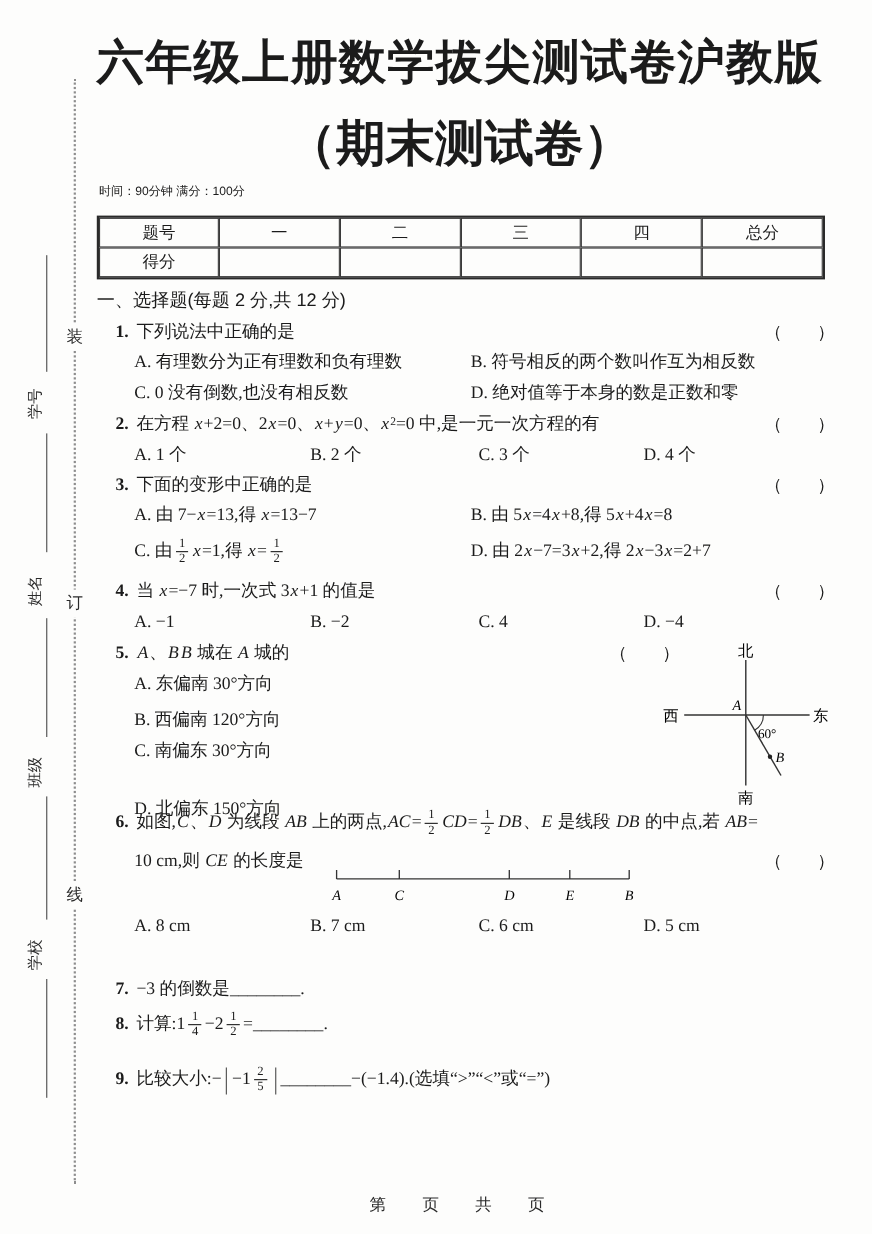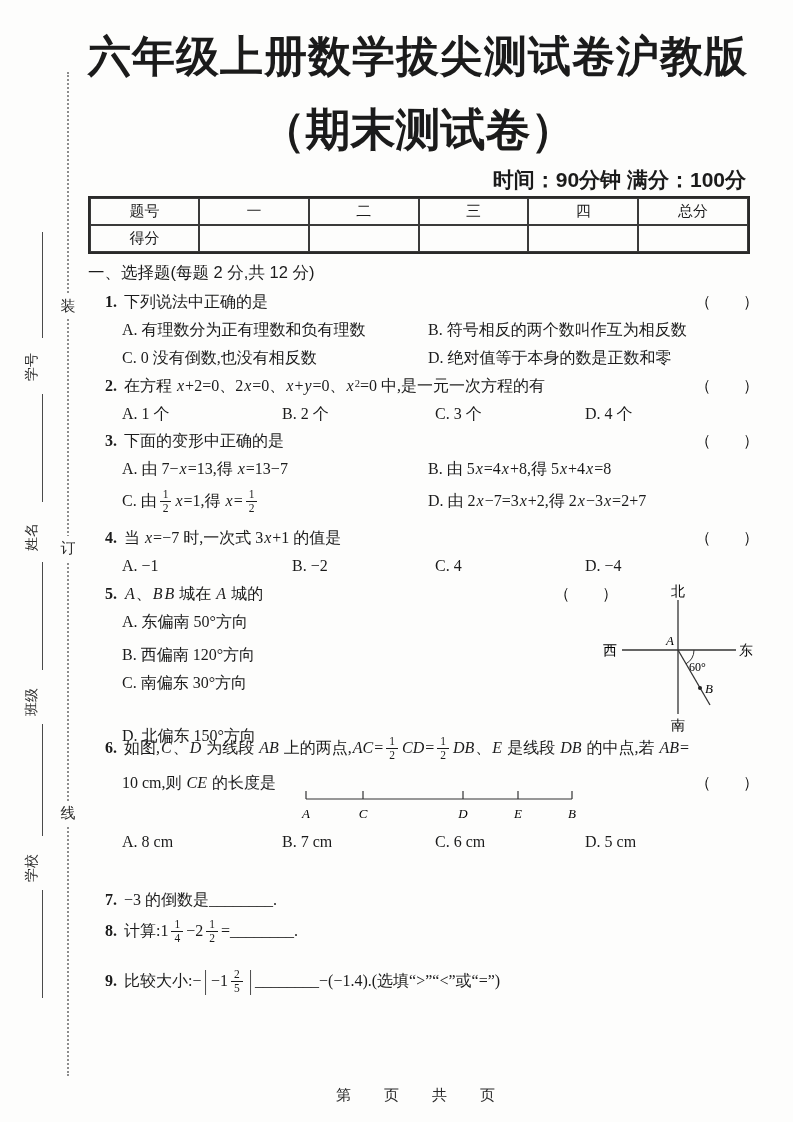--- a/index.html
+++ b/index.html
@@ -9,22 +9,22 @@
     font-family:"Liberation Serif","DejaVu Serif",serif;
   }
   .abs{position:absolute;white-space:pre;}
   .line{position:absolute;display:flex;align-items:center;white-space:pre;font-size:16px;line-height:1.25;}
   .qnum{font-weight:bold;margin-right:7px;}
   .sec-head{font-family:"Liberation Sans","DejaVu Sans",sans-serif;font-weight:normal;font-size:16.5px;}
   .bracket{position:absolute;font-size:16px;white-space:pre;}
   
   .title{position:absolute;left:88px;width:660px;text-align:center;
     font-family:"Liberation Sans","DejaVu Sans",sans-serif;font-weight:bold;}
-  .info{position:absolute;left:90px;width:656px;text-align:right;
-    font-family:"Liberation Sans","DejaVu Sans",sans-serif;font-weight:bold;font-size:21px;}
+  .info{position:absolute;left:90px;width:656px;
+    font-family:"Liberation Sans","DejaVu Sans",sans-serif;font-weight:normal;font-size:11px;}
   
   .score-table{position:absolute;left:88px;top:196px;width:658px;
     border:2px solid #2a2a2a;display:grid;grid-template-columns:109px repeat(5,1fr);}
   .score-table .cell{border:1px solid #3a3a3a;height:25px;display:flex;align-items:center;justify-content:center;font-size:15px;}
   
   .seg-text{white-space:pre;}
   .seg-math{white-space:pre;font-style:italic;padding:0 1px;}
   .seg-sup{font-size:10.5px;align-self:flex-start;margin-top:1px;}
   .seg-bar{font-size:27px;font-weight:200;padding:0 2px;transform:scaleX(.6);}
   .frac{display:inline-flex;flex-direction:column;align-items:center;font-size:11.5px;line-height:1.12;margin:0 3px;}
@@ -119,32 +119,32 @@
     <div class="line" style="left:428px;top:486px;height:30px"><span class="seg-text">D. 由 2</span><span class="seg-math">x</span><span class="seg-text">−7=3</span><span class="seg-math">x</span><span class="seg-text">+2,得 2</span><span class="seg-math">x</span><span class="seg-text">−3</span><span class="seg-math">x</span><span class="seg-text">=2+7</span></div>
   </div>
 
   <div>
     <div class="line" style="left:105px;top:528px">
       <span class="qnum">4.</span>
       <span class="line" style="position:static"><span class="seg-text">当 </span><span class="seg-math">x</span><span class="seg-text">=−7 时,一次式 3</span><span class="seg-math">x</span><span class="seg-text">+1 的值是</span></span>
     </div>
     <div class="bracket" style="left:695px;top:528px">（　　）</div>
     <div class="line" style="left:122px;top:556px">A. −1</div>
-    <div class="line" style="left:292px;top:556px">B. −2</div>
+    <div class="line" style="left:282px;top:556px">B. −2</div>
     <div class="line" style="left:435px;top:556px">C. 4</div>
     <div class="line" style="left:585px;top:556px">D. −4</div>
   </div>
 
   <div>
     <div class="line" style="left:105px;top:584px">
       <span class="qnum">5.</span>
       <span class="line" style="position:static"><span class="seg-math">A</span><span class="seg-text">、</span><span class="seg-math">B</span><span class="seg-math">B</span><span class="seg-text"> 城在 </span><span class="seg-math">A</span><span class="seg-text"> 城的</span></span>
     </div>
     <div class="bracket" style="left:554px;top:584px">（　　）</div>
-    <div class="line" style="left:122px;top:612px">A. 东偏南 50°方向</div>
+    <div class="line" style="left:122px;top:612px">A. 东偏南 30°方向</div>
     <div class="line" style="left:122px;top:645px">B. 西偏南 120°方向</div>
     <div class="line" style="left:122px;top:673px">C. 南偏东 30°方向</div>
     <div class="line" style="left:122px;top:726px">D. 北偏东 150°方向</div>
     <svg class="abs" style="left:596px;top:582px" width="164" height="150" viewBox="0 0 164 150">
       <line x1="82" y1="18" x2="82" y2="132" stroke="#333" stroke-width="1.3"></line>
       <line x1="26" y1="68" x2="140" y2="68" stroke="#333" stroke-width="1.3"></line>
       <line x1="82" y1="68" x2="114" y2="123" stroke="#333" stroke-width="1.3"></line>
       <path d="M 98 68 A 16 16 0 0 1 90 81.8" fill="none" stroke="#333" stroke-width="1"></path>
       <circle cx="104" cy="106" r="2" fill="#222"></circle>
       <text x="82" y="14" text-anchor="middle" class="cjk">北</text>

